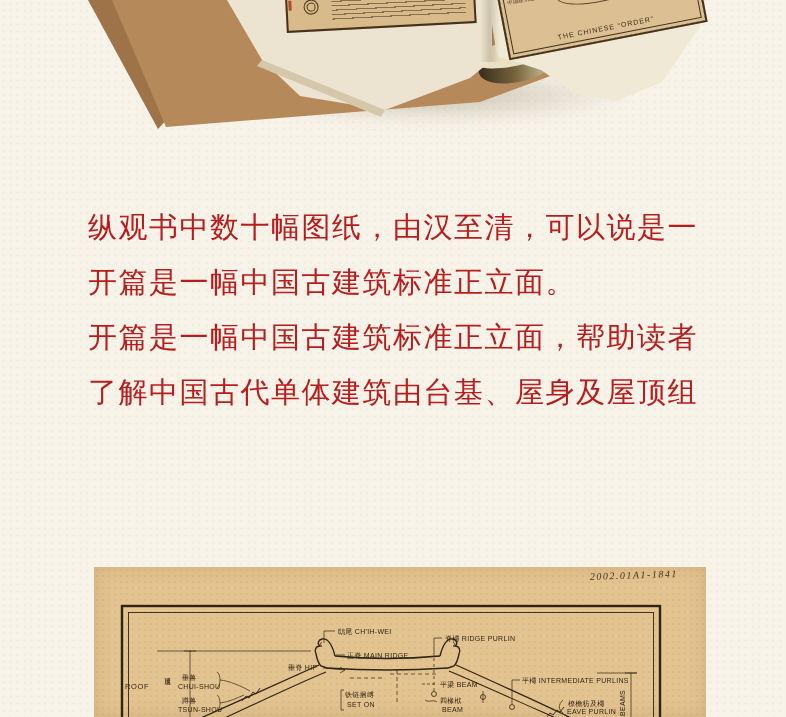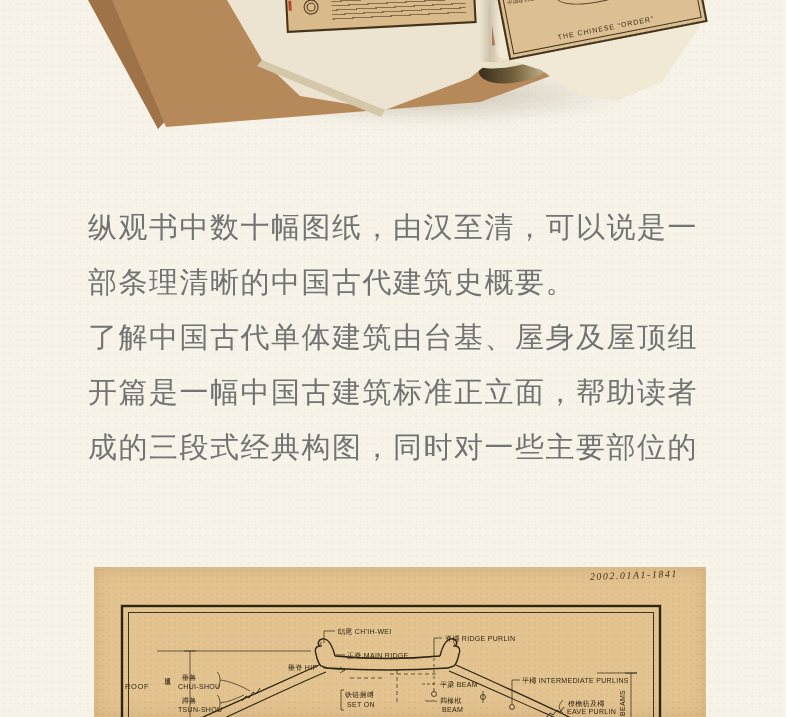--- a/index.html
+++ b/index.html
@@ -35,21 +35,21 @@
     background:repeating-linear-gradient(to bottom,rgba(66,50,28,.55) 0 1.1px,rgba(0,0,0,0) 1.1px 4.4px);}
   .plate-left .red-mark{position:absolute;left:1px;top:34px;width:3px;height:10px;background:#b5472c;}
   .plate-right{position:absolute;left:498px;top:-58px;width:202px;height:100px;
     background:#dcc094;border:2px solid #43331d;box-shadow:inset 0 0 0 3px #dcc094, inset 0 0 0 4px #43331d;
     transform:rotate(-11deg);box-sizing:border-box;}
   .plate-right .sketch{position:absolute;left:56px;top:30px;width:92px;height:26px;border:1.2px solid #5a452a;border-radius:50%;transform:rotate(-2deg);}
   .plate-right .cap-cn{position:absolute;left:7px;top:38px;font-family:"Liberation Sans",sans-serif;font-size:5.5px;color:#4a3a20;}
   .plate-right .cap-en{position:absolute;left:0;right:0;bottom:8px;text-align:center;
     font-family:"Liberation Sans",sans-serif;font-size:7px;letter-spacing:1px;color:#3a2c18;}
   
-  .article{position:absolute;left:88px;top:200px;width:640px;color:#737373;
+  .article{position:absolute;left:88px;top:200px;width:640px;color:#b91c1c;
     font-size:29px;line-height:55px;letter-spacing:1.5px;white-space:nowrap;}
   
   .drawing{position:absolute;left:94px;top:567px;width:612px;height:150px;overflow:hidden;
     background-color:#e3c390;
     background-image:radial-gradient(rgba(120,90,50,.07) 1px, transparent 1.2px);
     background-size:6px 6px;box-shadow:inset 0 0 18px rgba(120,85,40,.18);}
   .drawing svg{display:block;}
   .ink{stroke:#2f2514;fill:none;}
   text.lbl{font-family:"Liberation Sans","DejaVu Sans",sans-serif;font-size:7px;fill:#2f2514;letter-spacing:.3px;}
   text.lbl-big{font-family:"Liberation Sans","DejaVu Sans",sans-serif;font-size:7.5px;fill:#2f2514;letter-spacing:.6px;}
@@ -76,24 +76,23 @@
   <div class="plate-right">
     <div class="sketch"></div>
     <div class="cap-cn">中国建筑之“ORDER”</div>
     <div class="cap-en">THE CHINESE “ORDER”</div>
   </div>
   <div class="gutter"></div>
 </div>
 
 <div class="article">
   <div>纵观书中数十幅图纸，由汉至清，可以说是一</div>
-  <div>部条理清晰的中国古代建筑史概要。</div>
+  <div>开篇是一幅中国古建筑标准正立面。</div>
+  <div>开篇是一幅中国古建筑标准正立面，帮助读者</div>
   <div>了解中国古代单体建筑由台基、屋身及屋顶组</div>
-  <div>开篇是一幅中国古建筑标准正立面，帮助读者</div>
-  <div>成的三段式经典构图，同时对一些主要部位的</div>
 </div>
 
 <div class="drawing">
   <svg width="612" height="150" viewBox="0 0 612 150" xmlns="http://www.w3.org/2000/svg">
 
     <text class="plateno" x="496" y="13" transform="rotate(-2 496 13)">2002.01A1-1841</text>
 
     <rect class="ink" x="28" y="39" width="538" height="200" stroke-width="2.4"></rect>
     <rect class="ink" x="34.5" y="45.5" width="525" height="200" stroke-width="0.9"></rect>
 

